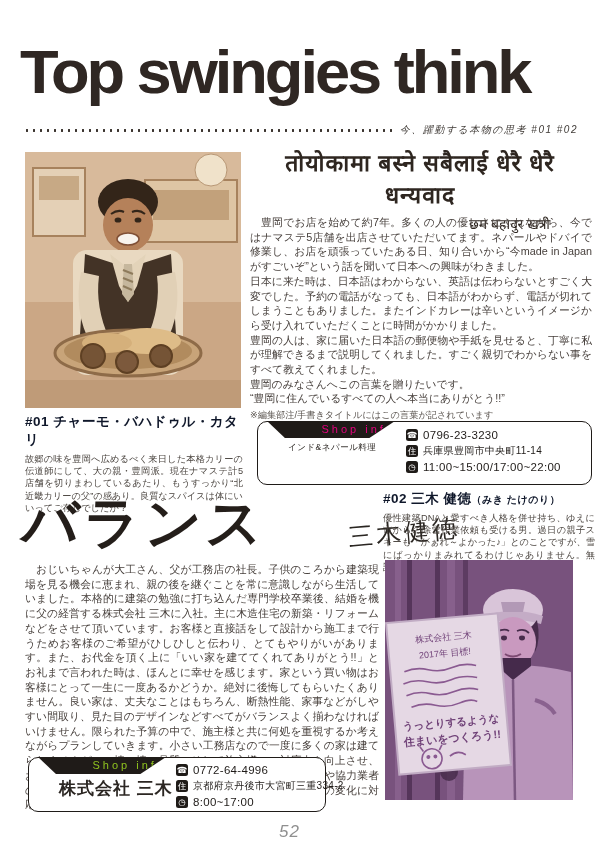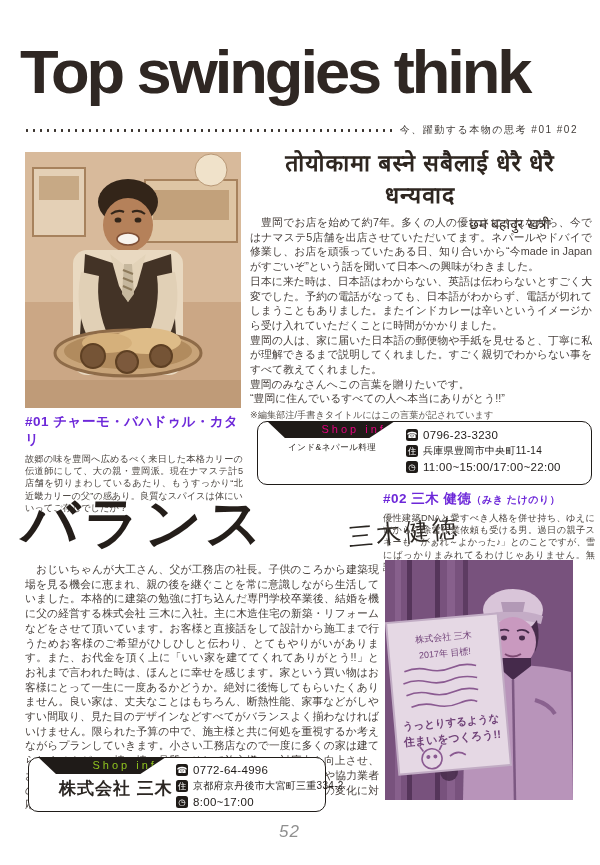--- a/index.html
+++ b/index.html
@@ -12,21 +12,21 @@
   }
   
   .masthead {
     position:absolute; left:20px; top:36px; width:565px;
     font-size:62px; font-weight:bold; letter-spacing:-3px;
     color:#2f2723; white-space:nowrap; transform:scaleX(1.02);
     transform-origin:left center;
   }
   .rule-row {
     position:absolute; left:25px; top:123px; width:553px; height:14px;
-    display:flex; align-items:center;
+    display:flex; align-items:center;font-style:italic;
   }
   .dots {
     flex:1; height:3px; margin-right:8px;
     background-image:radial-gradient(circle at 2px 1.5px,#3a332e 1.1px,transparent 1.4px);
     background-size:7px 3px; background-repeat:repeat-x; background-position:left center;
   }
   .subtitle { font-size:10px; letter-spacing:1.5px; color:#3f3a36; white-space:nowrap; }
 
   
   .photo1 { position:absolute; left:25px; top:152px; width:216px; height:256px; }
@@ -42,21 +42,21 @@
   .body1 { position:absolute; left:234px; top:215px; width:342px;margin-left:16px; }
   .body2 { position:absolute; left:25px;  top:562px; width:354px; }
   .body1 p,.body2 p {
     font-size:10.8px; line-height:14.7px; text-align:justify; color:#453e3a;
   }
   .note { font-size:9.2px; color:#5a544f; margin-top:3px; }
 
   
   .cap1 { position:absolute; left:25px; top:413px; width:218px; }
   .cap2 { position:absolute; left:383px; top:490px; width:212px; }
-  .cap-head { font-size:13.5px; font-weight:bold; color:#6d28d9; letter-spacing:0.5px; }
+  .cap-head { font-size:13.5px; font-weight:bold; color:#0f172a; letter-spacing:0.5px; }
   .cap-head .furi { font-size:10px; font-weight:bold; }
   .cap-text { margin-top:4px; font-size:9.2px; line-height:12.2px; text-align:justify; color:#4a443f; }
 
   
   .headline2 {
     position:absolute; left:22px; top:486px;
     font-size:56px; font-weight:bold; color:#241e1a; letter-spacing:4px;
     transform:skewX(-3deg); white-space:nowrap;
   }
   .signature2 {

